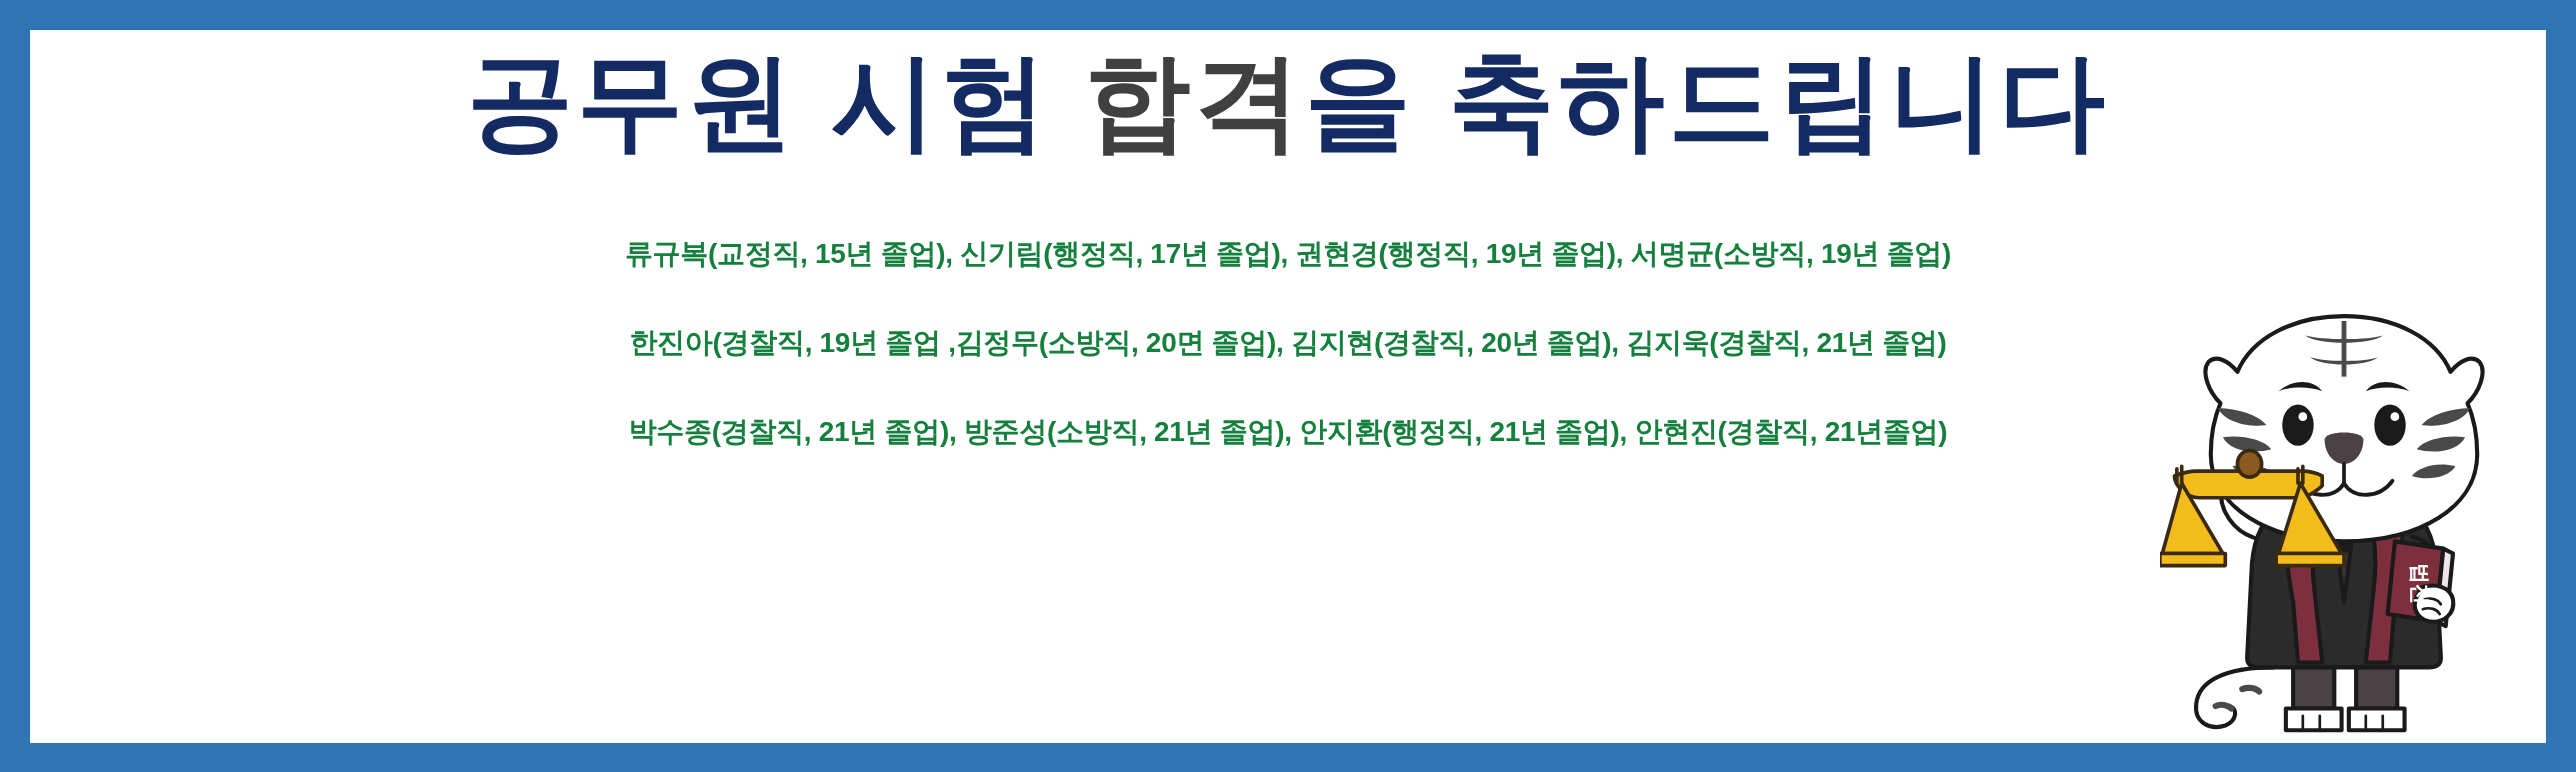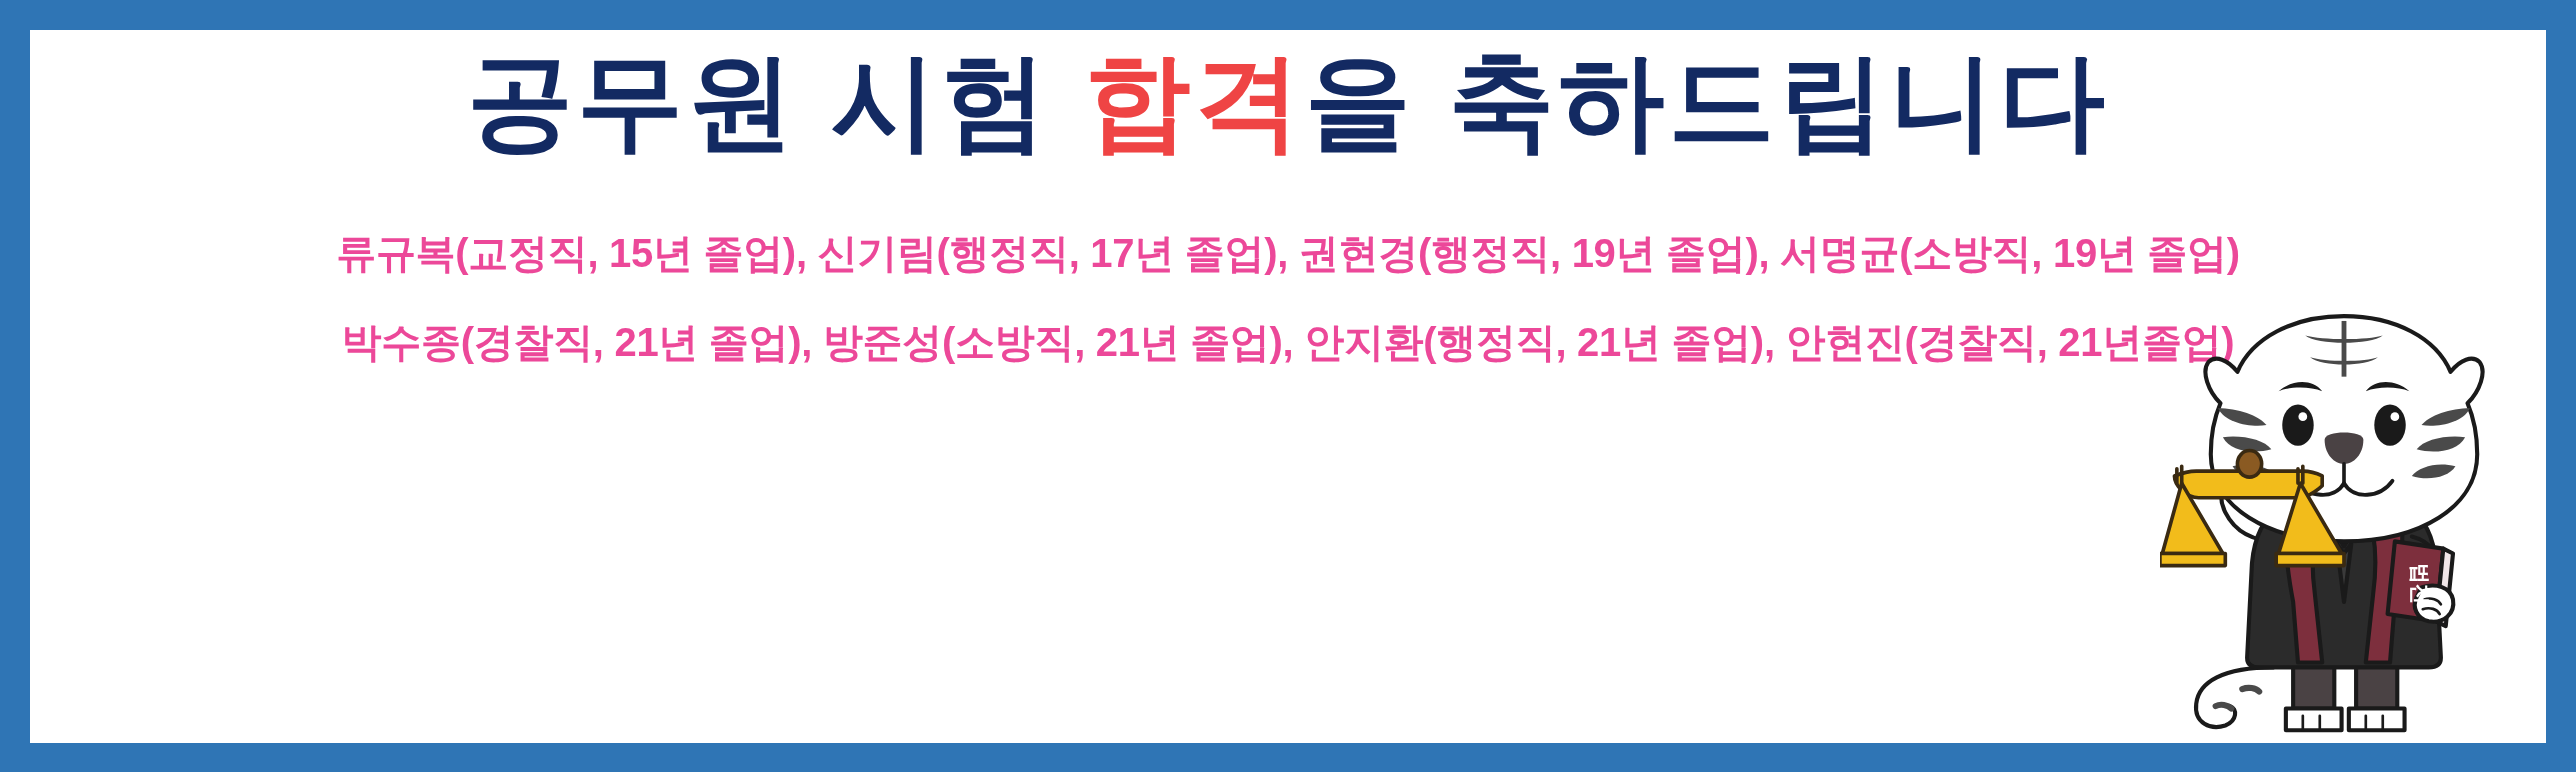--- a/index.html
+++ b/index.html
@@ -43,37 +43,37 @@
     font-weight: 900;
     font-size: 106px;
     line-height: 136px;
     letter-spacing: 4.1px;
     color: #132a62;
   }
   #title-row .seg {
     display: inline;
   }
   #title-row .gold {
-    color: #ef4444;
+    color: #404040;
   }
 
   
   #names {
     position: absolute;
     left: 0;
     right: 0;
     top: 179px;
     padding-left: 16.4px;
     padding-right: 16.4px;
     box-sizing: border-box;
   }
   .name-line {
-    color: #ec4899;
+    color: #15803d;
     font-weight: 700;
-    font-size: 40px;
+    font-size: 28px;
     line-height: 89px;
     white-space: nowrap;
     text-align: center;
     letter-spacing: -0.3px;
   }
 
   
   #mascot {
     position: absolute;
     right: 17.7px;
@@ -98,20 +98,21 @@
 
 <div id="banner">
   <div id="inner">
 
     <div id="title-row">
       <span class="seg">공무원 시험 </span><span class="seg gold">합격</span><span class="seg">을 축하드립니다</span>
     </div>
 
     <div id="names">
       <div class="name-line">류규복(교정직, 15년 졸업), 신기림(행정직, 17년 졸업), 권현경(행정직, 19년 졸업), 서명균(소방직, 19년 졸업)</div>
+      <div class="name-line">한진아(경찰직, 19년 졸업 ,김정무(소방직, 20면 졸업), 김지현(경찰직, 20년 졸업), 김지욱(경찰직, 21년 졸업)</div>
       <div class="name-line">박수종(경찰직, 21년 졸업), 방준성(소방직, 21년 졸업), 안지환(행정직, 21년 졸업), 안현진(경찰직, 21년졸업)</div>
     </div>
 
     <div id="mascot">
       <svg viewBox="0 0 300 360" xmlns="http://www.w3.org/2000/svg">
         <g stroke="#1a1a1a" stroke-width="3.4" stroke-linejoin="round" stroke-linecap="round" fill="none">
 
           <path d="M92 300 C 50 300, 30 312, 28 330 C 26 346, 40 352, 52 348 C 62 344, 62 334, 56 332" fill="#ffffff"></path>
           <path d="M44 332 C 48 330, 54 331, 57 334" stroke="#4a4a4a" stroke-width="5" fill="none"></path>
           <path d="M66 318 C 71 316, 77 317, 80 320" stroke="#4a4a4a" stroke-width="5" fill="none"></path>

